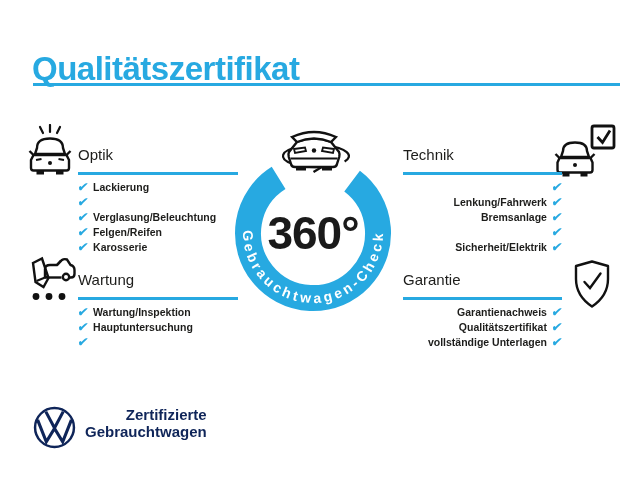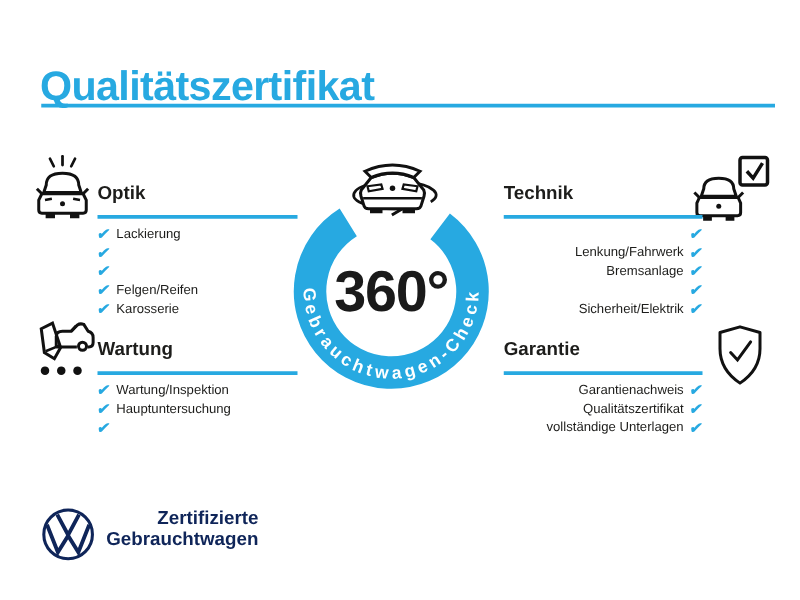--- a/index.html
+++ b/index.html
@@ -15,32 +15,32 @@
     left:32px;top:29px;
     font-size:33px;line-height:36px;font-weight:bold;
     letter-spacing:-0.5px;color:var(--blue);
   }
   .title-rule{left:33px;top:83px;width:587px;height:3px;background:var(--blue);}
 
   
   .sec{width:160px;}
   .sec h2{
     margin:0;position:absolute;top:0;left:0;right:0;
-    font-size:15px;line-height:18px;font-weight:bold;color:#1d1d1b;
+    font-size:15px;line-height:18px;font-weight:normal;color:#1d1d1b;
   }
   .sec .sec-rule{position:absolute;top:26px;left:0;right:0;height:2.5px;background:var(--blue);}
   .sec .items{position:absolute;top:33px;left:0;right:0;}
   .row{height:15px;display:flex;align-items:center;}
   .check{
     color:var(--blue);font-size:12px;font-weight:bold;line-height:12px;
     transform:skewX(-10deg);flex:0 0 auto;
   }
   .sec.left .check{margin-right:5px;}
   .row .lbl{
-    font-size:10.5px;font-weight:400;color:#1d1d1b;line-height:12px;white-space:nowrap;
+    font-size:10.5px;font-weight:700;color:#1d1d1b;line-height:12px;white-space:nowrap;
   }
   .sec.right h2{text-align:left;}
   .sec.right .row{flex-direction:row-reverse;justify-content:flex-start;}
   .sec.right .check{margin-left:5px;}
 
   #sec-optik{left:78px;top:146px;}
   #sec-technik{left:403px;top:146px;width:159px;}
   #sec-wartung{left:78px;top:271px;}
   #sec-garantie{left:403px;top:271px;width:159px;}
 
@@ -149,20 +149,21 @@
   <div class="items">
       <div class="row">
       <span class="check">✔</span>
       <span class="lbl">Lackierung</span>
     </div>
       <div class="row">
       <span class="check">✔</span>
     </div>
       <div class="row">
       <span class="check">✔</span>
+      <span class="lbl">Verglasung/Beleuchtung</span>
     </div>
       <div class="row">
       <span class="check">✔</span>
       <span class="lbl">Felgen/Reifen</span>
     </div>
       <div class="row">
       <span class="check">✔</span>
       <span class="lbl">Karosserie</span>
     </div>
     </div>

